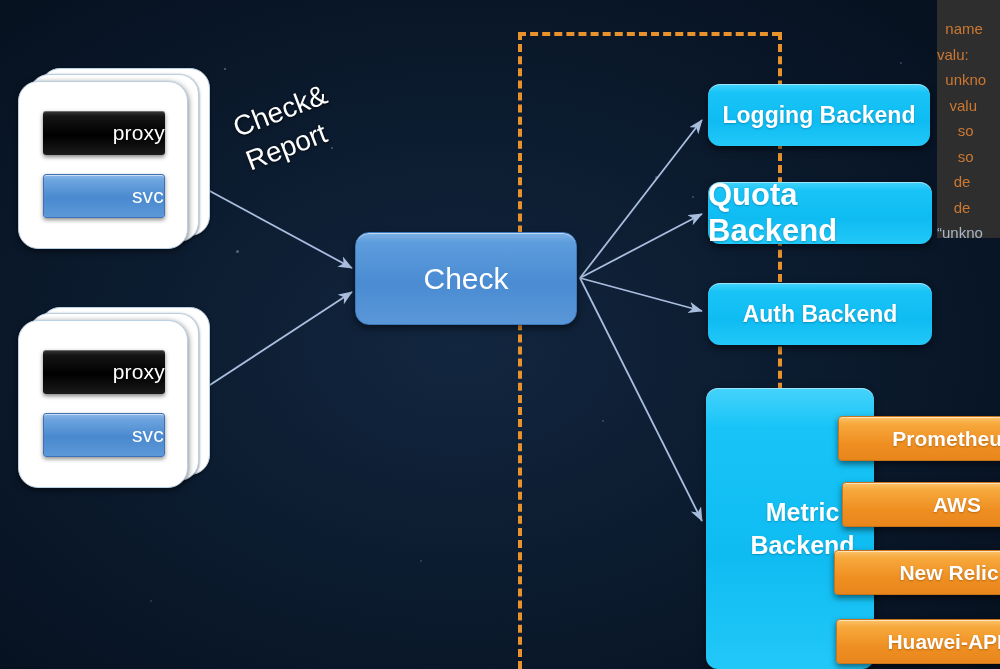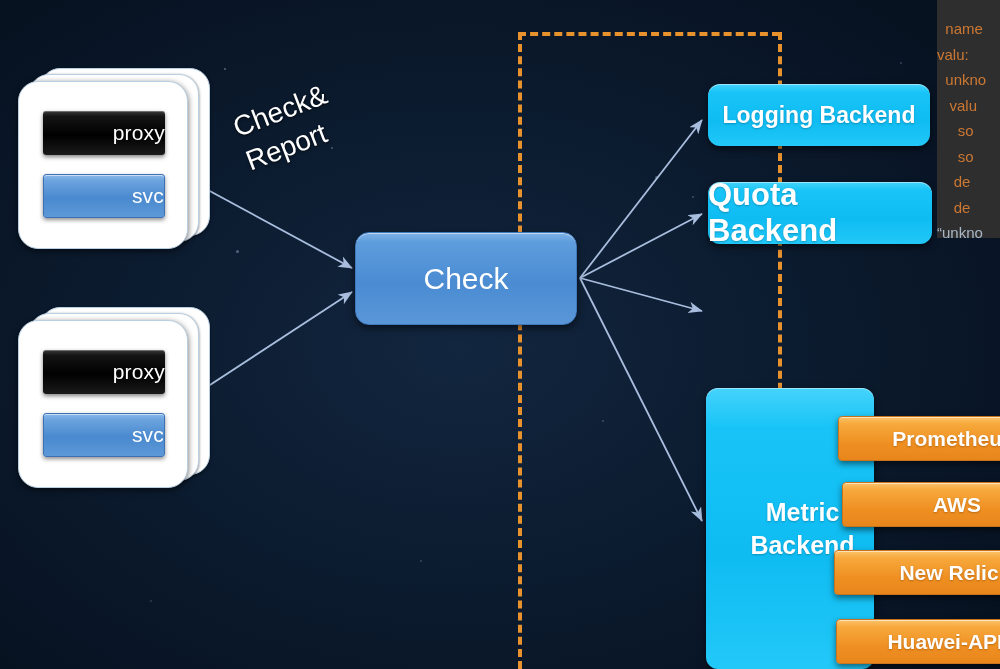--- a/index.html
+++ b/index.html
@@ -190,20 +190,23 @@
   <div id="mixer">
     <span>Check</span>
   </div>
 
   <div id="b-logging" class="cyan">
     <span>Logging Backend</span>
   </div>
   <div id="b-quota" class="cyan">
     <span>Quota Backend</span>
   </div>
+  <div id="b-auth" class="cyan">
+    <span>Auth Backend</span>
+  </div>
   <div id="b-metric" class="cyan">
     <span>Metric</span>
     <span>Backend</span>
   </div>
 
   <div id="v-prometheus" class="vendor">
     <span>Prometheus</span>
   </div>
   <div id="v-aws" class="vendor">
     <span>AWS</span>

